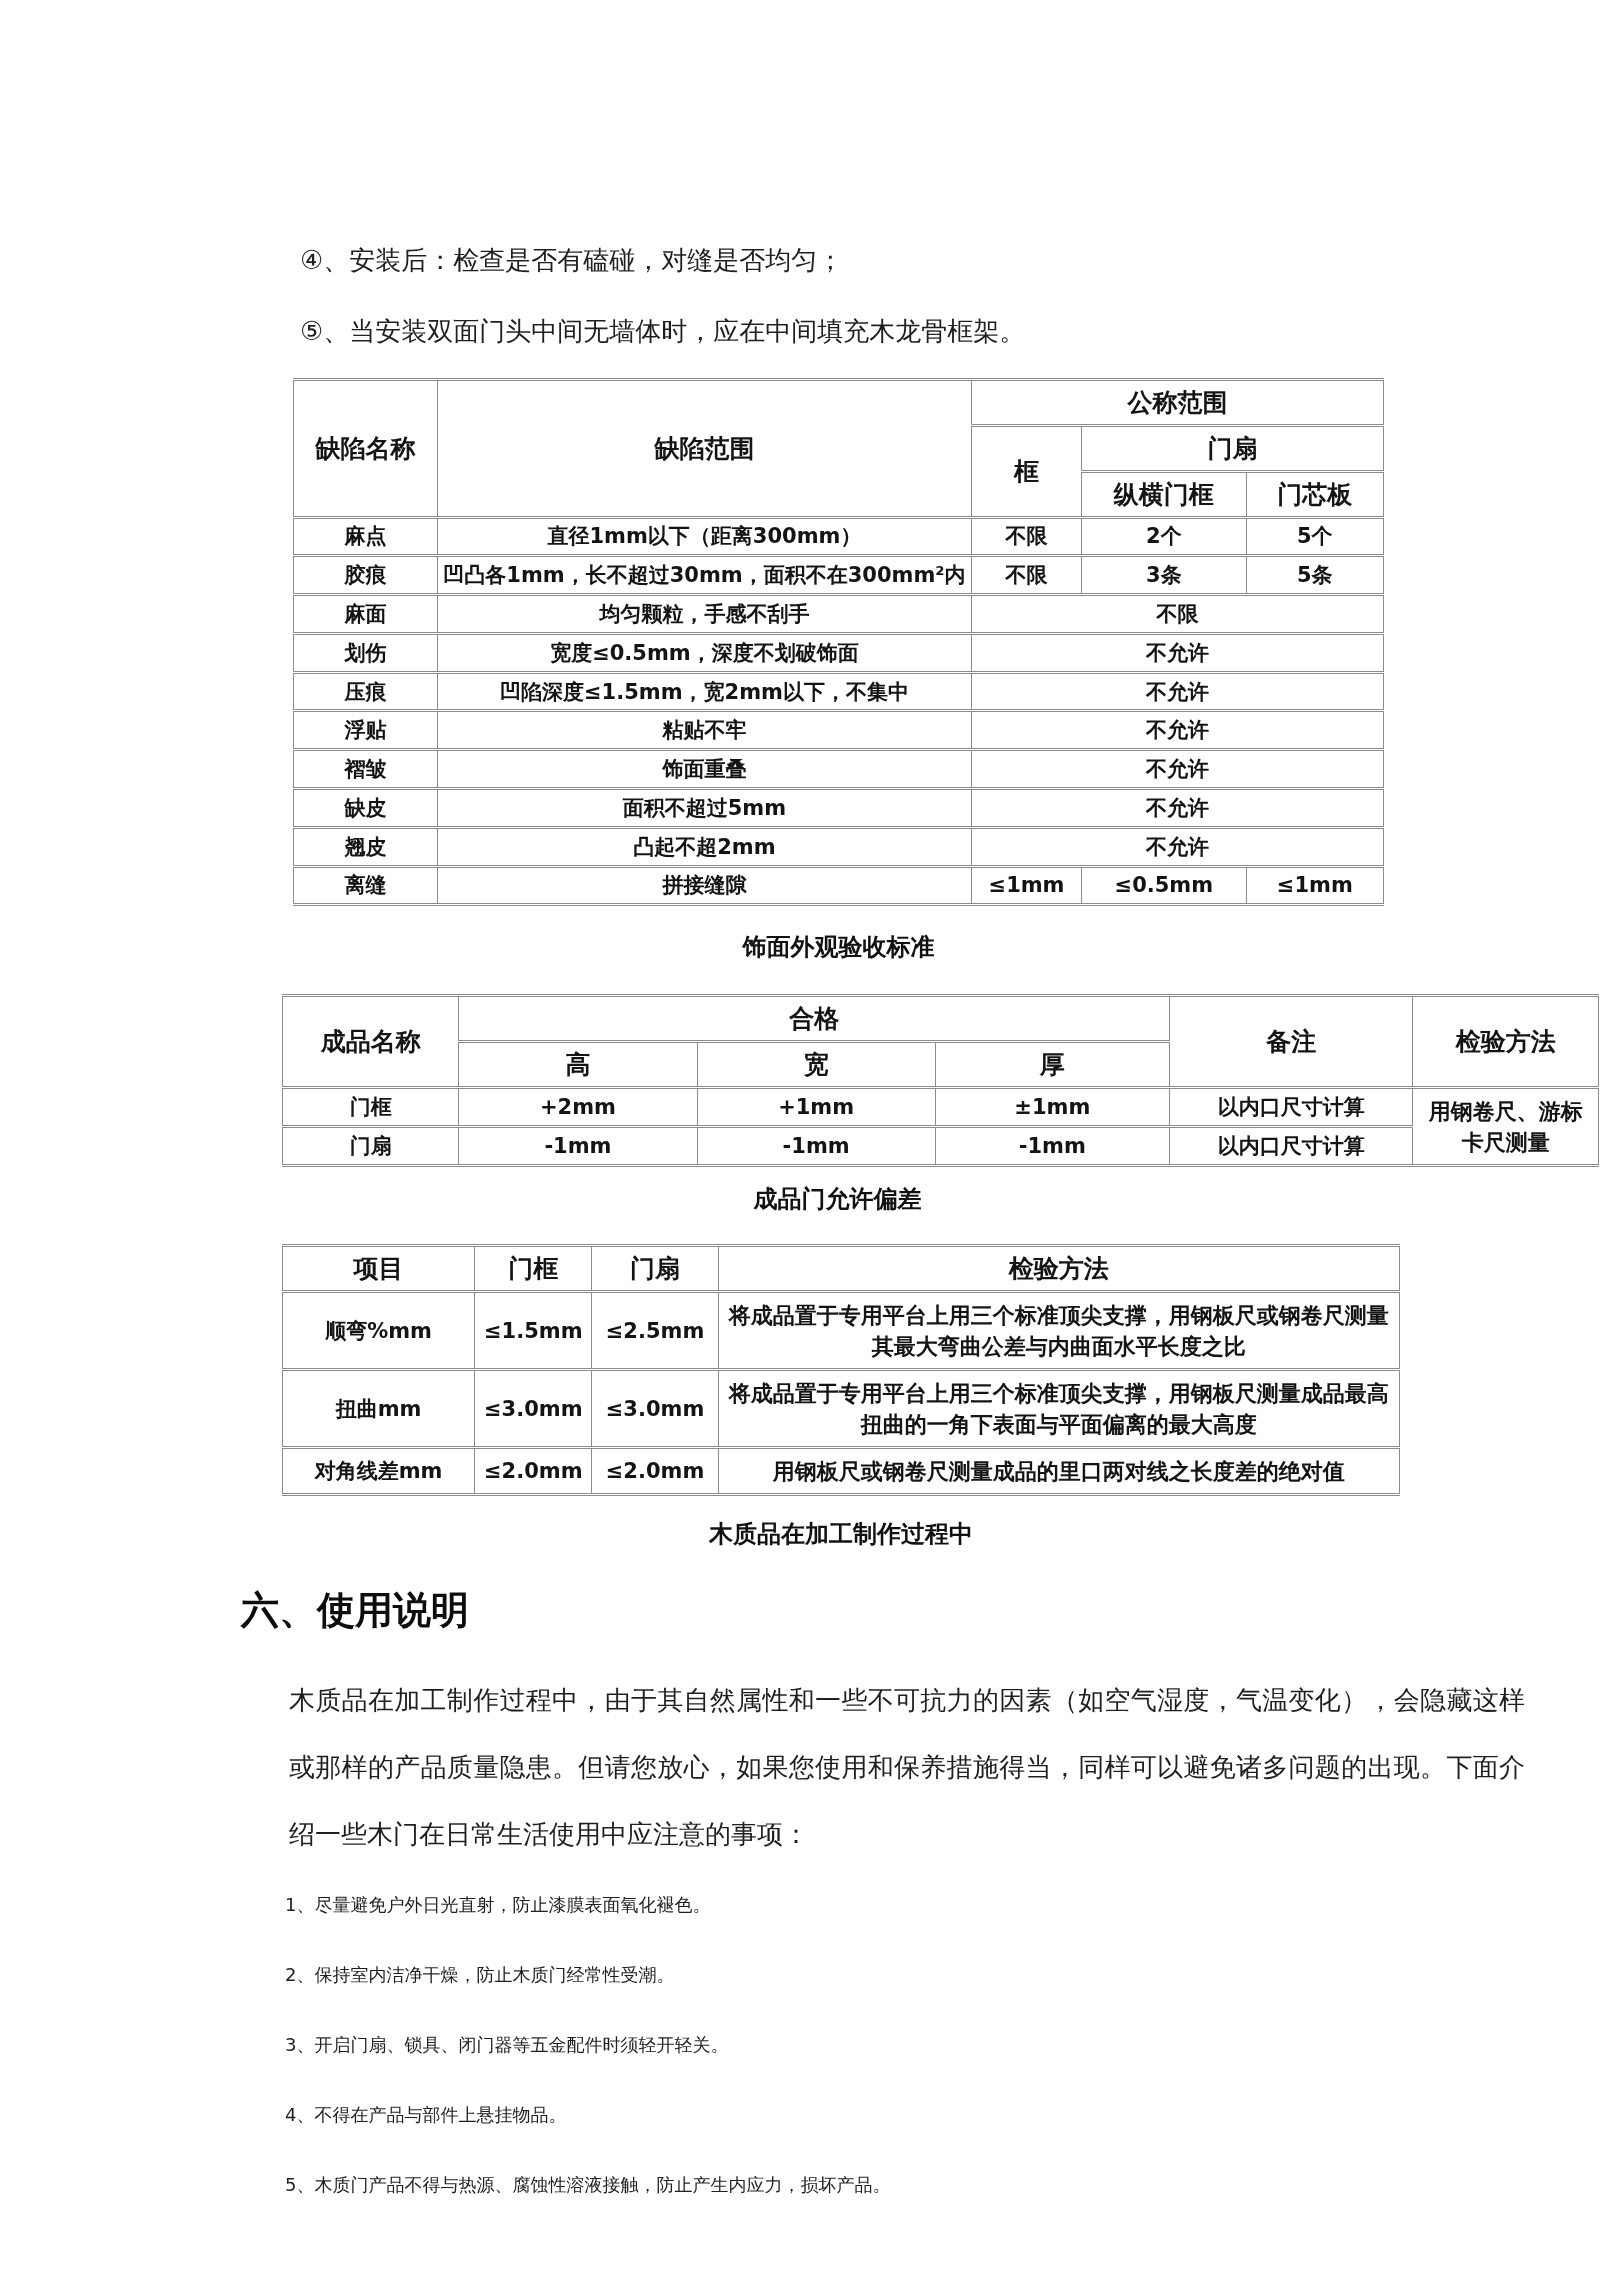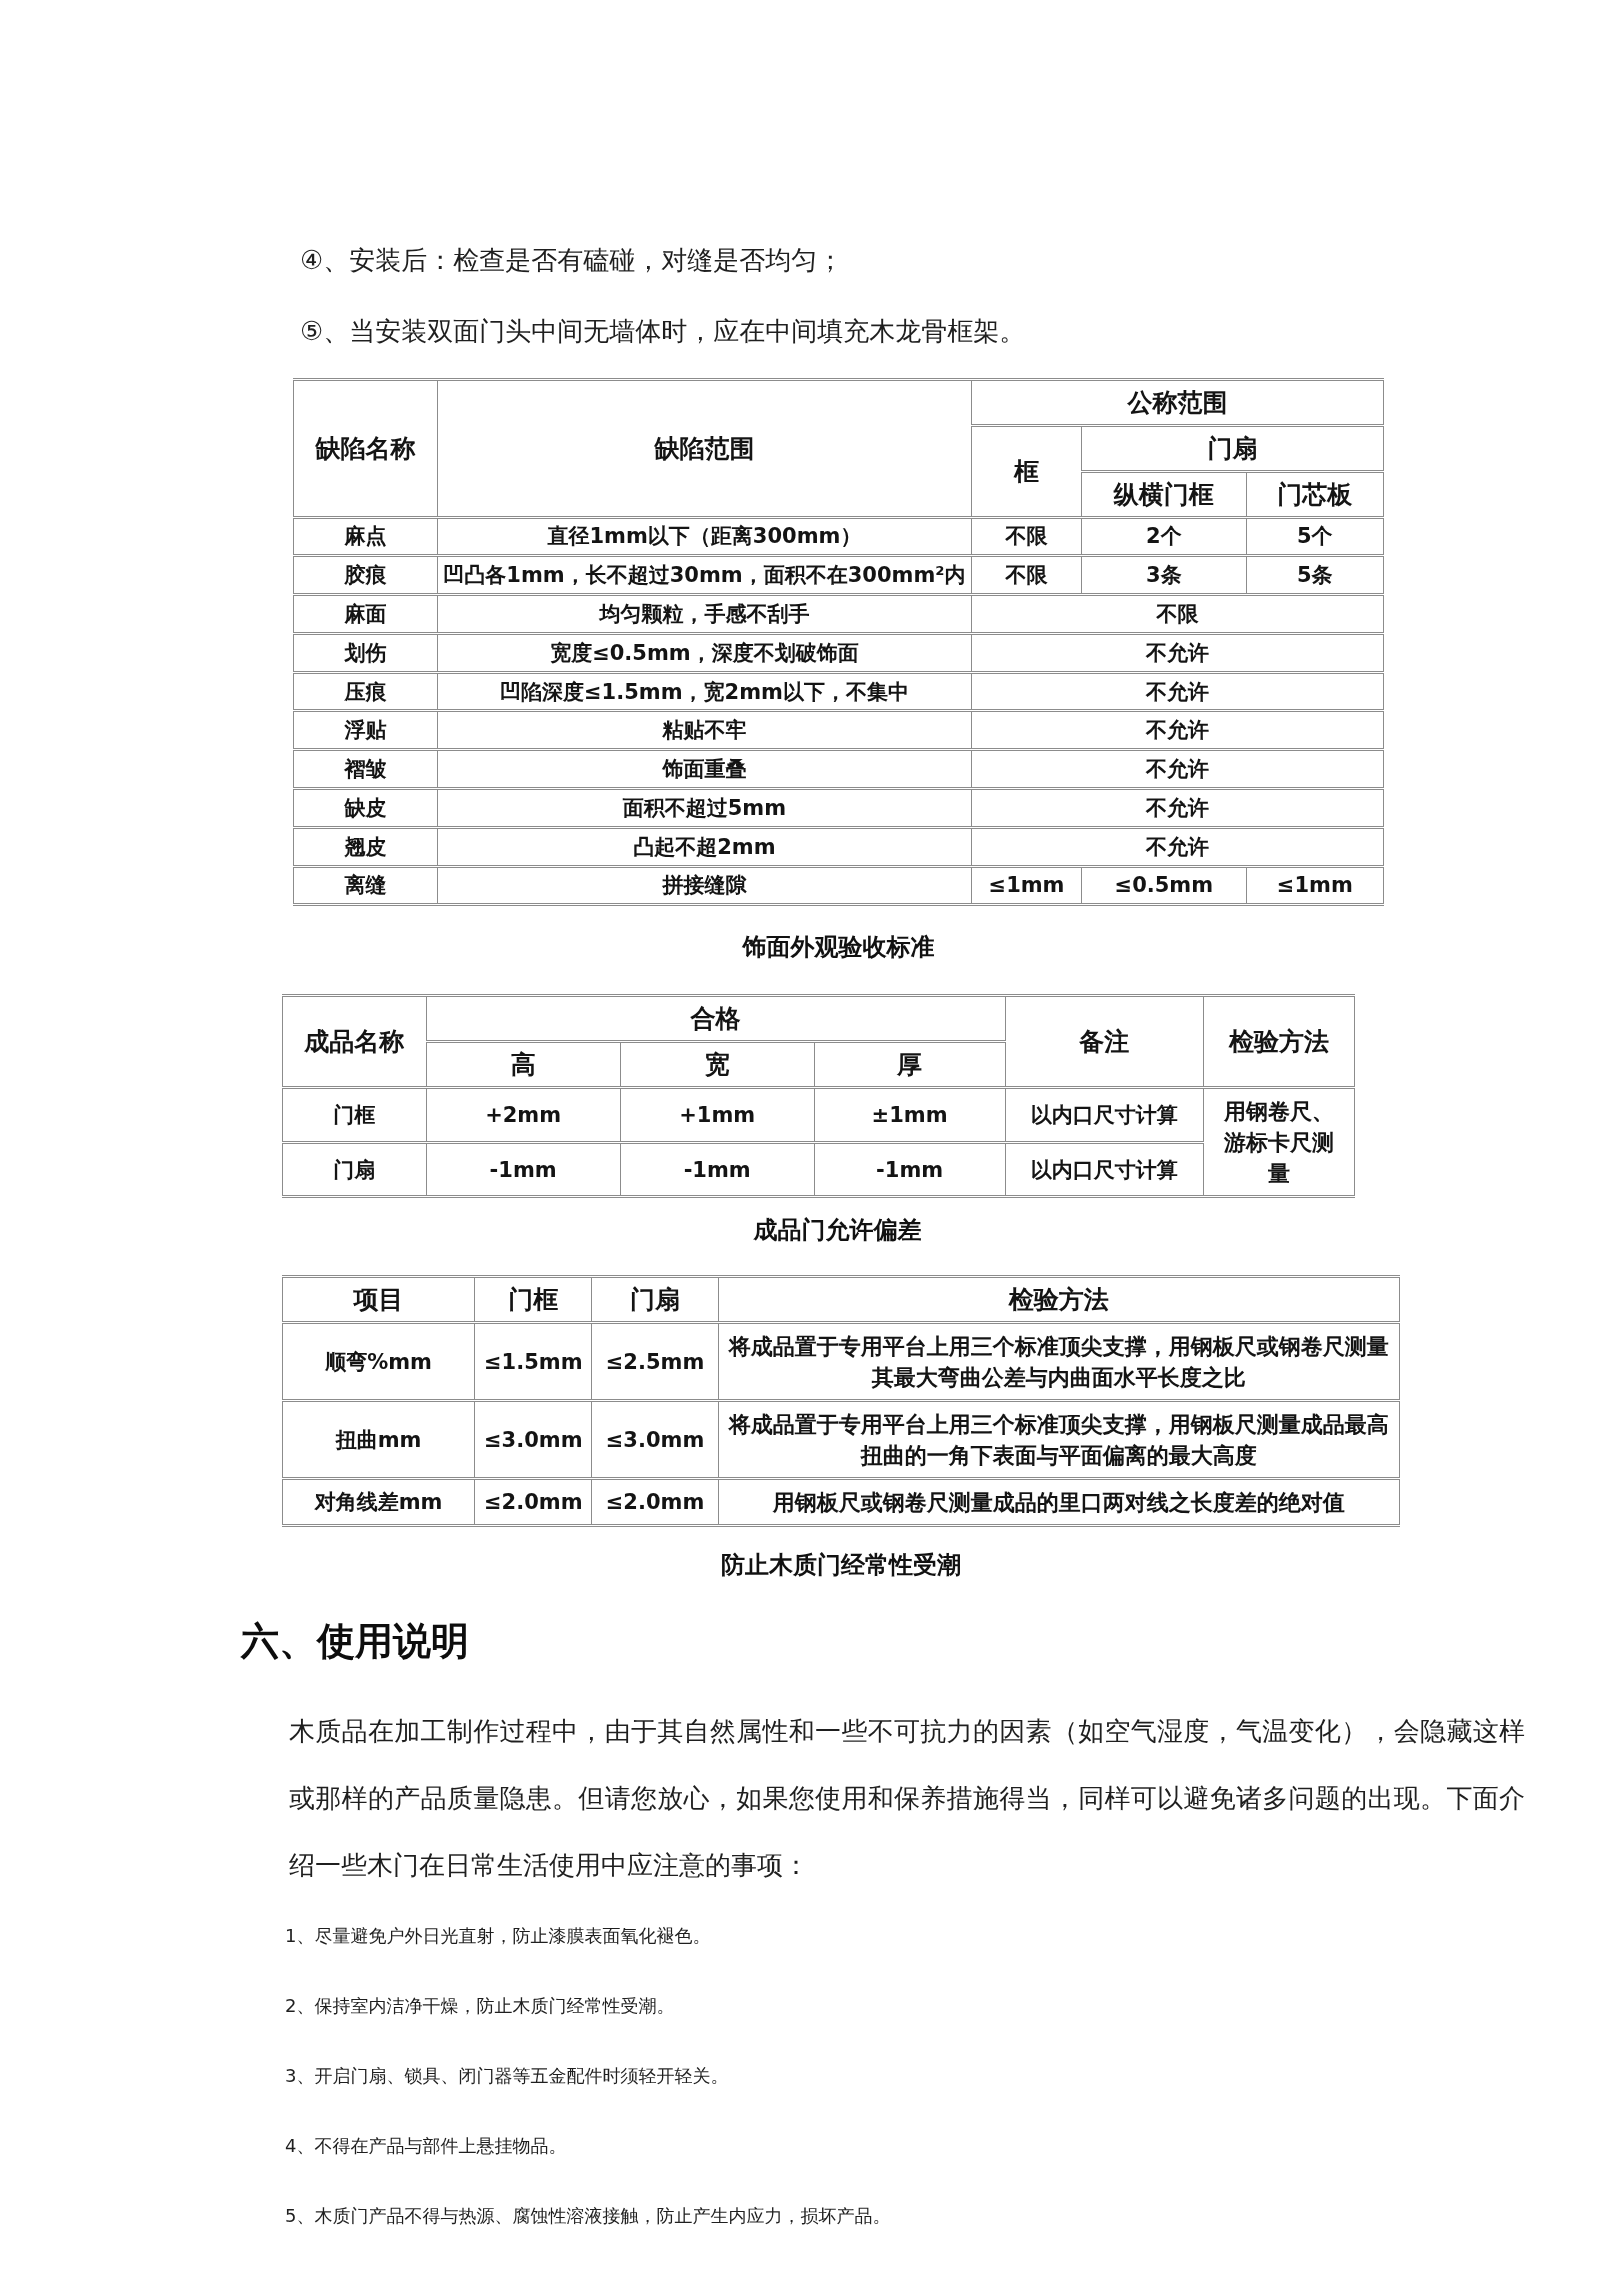--- a/index.html
+++ b/index.html
@@ -38,21 +38,21 @@
     vertical-align: middle;
     padding: 3.9px 5.2px;
     color: #141414;
   }
   table.doc-table th { font-size: 25px; font-weight: bold; height: 46px; }
   table.doc-table td { font-size: 21px; font-weight: bold; height: 38px; }
   .nowrap { white-space: nowrap; }
   .wrapcell { font-size: 22px !important; line-height: 31px; padding: 6.5px 9.2px !important; }
 
   #table-defects { width: 1091px; margin-left: 52px; margin-top: 18.3px; }
-  #table-tolerance { width: 1073px; margin-left: 41px; }
+  #table-tolerance { width: 1317px; margin-left: 41px; }
   #table-shape { width: 1118px; margin-left: 41px; }
 
   .table-caption {
     width: 1091px;
     margin-left: 52px;
     margin-top: 25px;
     margin-bottom: 31px;
     text-align: center;
     font-size: 24px;
     font-weight: bold;
@@ -245,21 +245,21 @@
         <td class="wrapcell">将成品置于专用平台上用三个标准顶尖支撑，用钢板尺测量成品最高扭曲的一角下表面与平面偏离的最大高度</td>
       </tr>
       <tr>
         <td class="nowrap">对角线差mm</td>
         <td class="nowrap">≤2.0mm</td>
         <td class="nowrap">≤2.0mm</td>
         <td class="wrapcell">用钢板尺或钢卷尺测量成品的里口两对线之长度差的绝对值</td>
       </tr>
     </tbody>
       </table>
-    <div class="table-caption c3">防止木质门经常性受潮</div>
+    <div class="table-caption c3">木质品在加工制作过程中</div>
 
     <h2 class="section-heading">六、使用说明</h2>
     <div class="usage-paragraph">木质品在加工制作过程中，由于其自然属性和一些不可抗力的因素（如空气湿度，气温变化），会隐藏这样或那样的产品质量隐患。但请您放心，如果您使用和保养措施得当，同样可以避免诸多问题的出现。下面介绍一些木门在日常生活使用中应注意的事项：</div>
     <div class="usage-item">1、尽量避免户外日光直射，防止漆膜表面氧化褪色。</div>
     <div class="usage-item">2、保持室内洁净干燥，防止木质门经常性受潮。</div>
     <div class="usage-item">3、开启门扇、锁具、闭门器等五金配件时须轻开轻关。</div>
     <div class="usage-item">4、不得在产品与部件上悬挂物品。</div>
     <div class="usage-item">5、木质门产品不得与热源、腐蚀性溶液接触，防止产生内应力，损坏产品。</div>
 
   </div>

